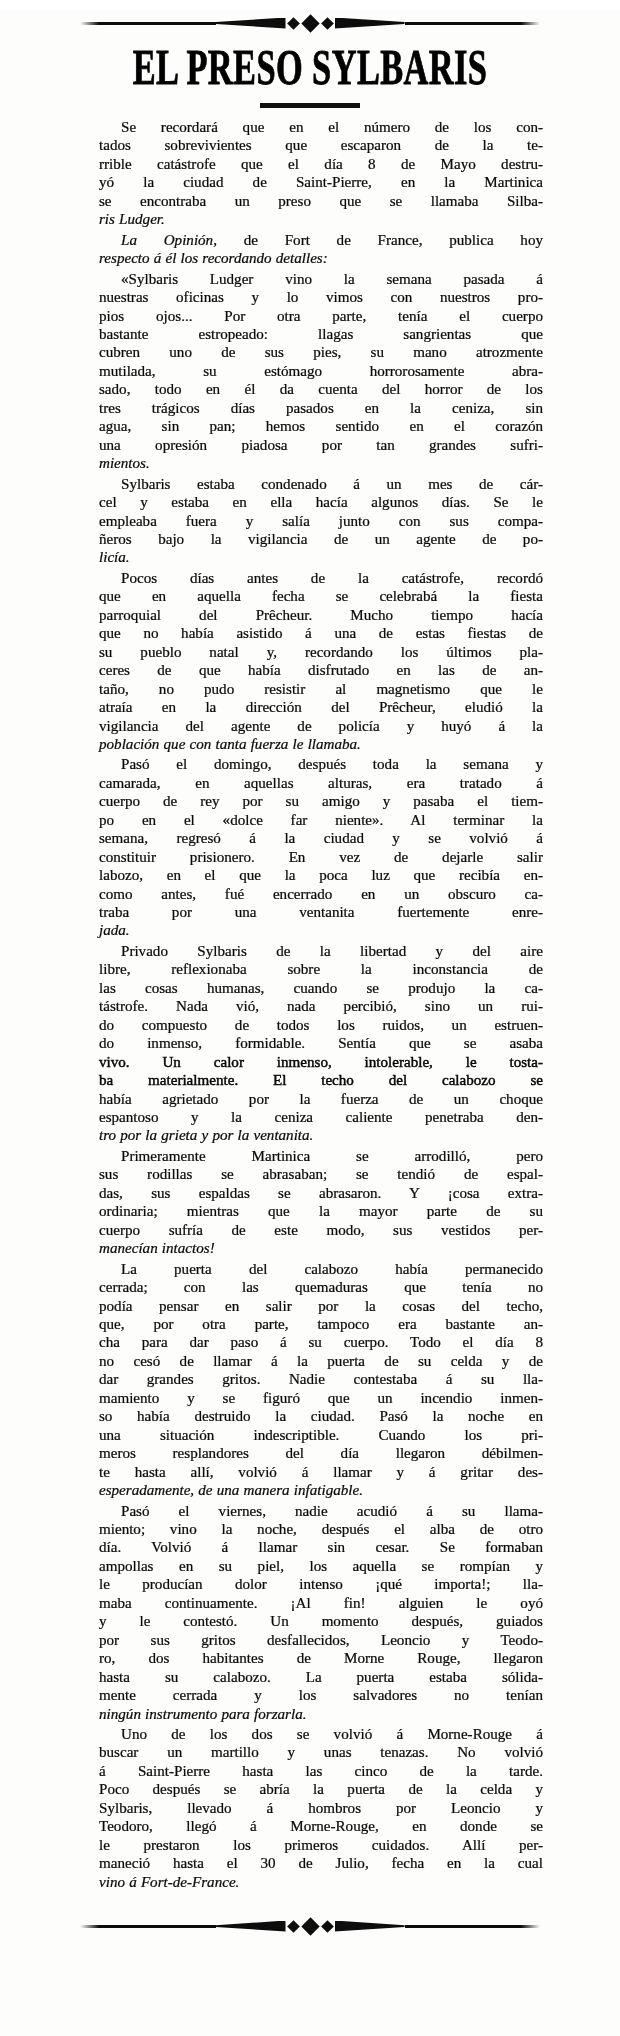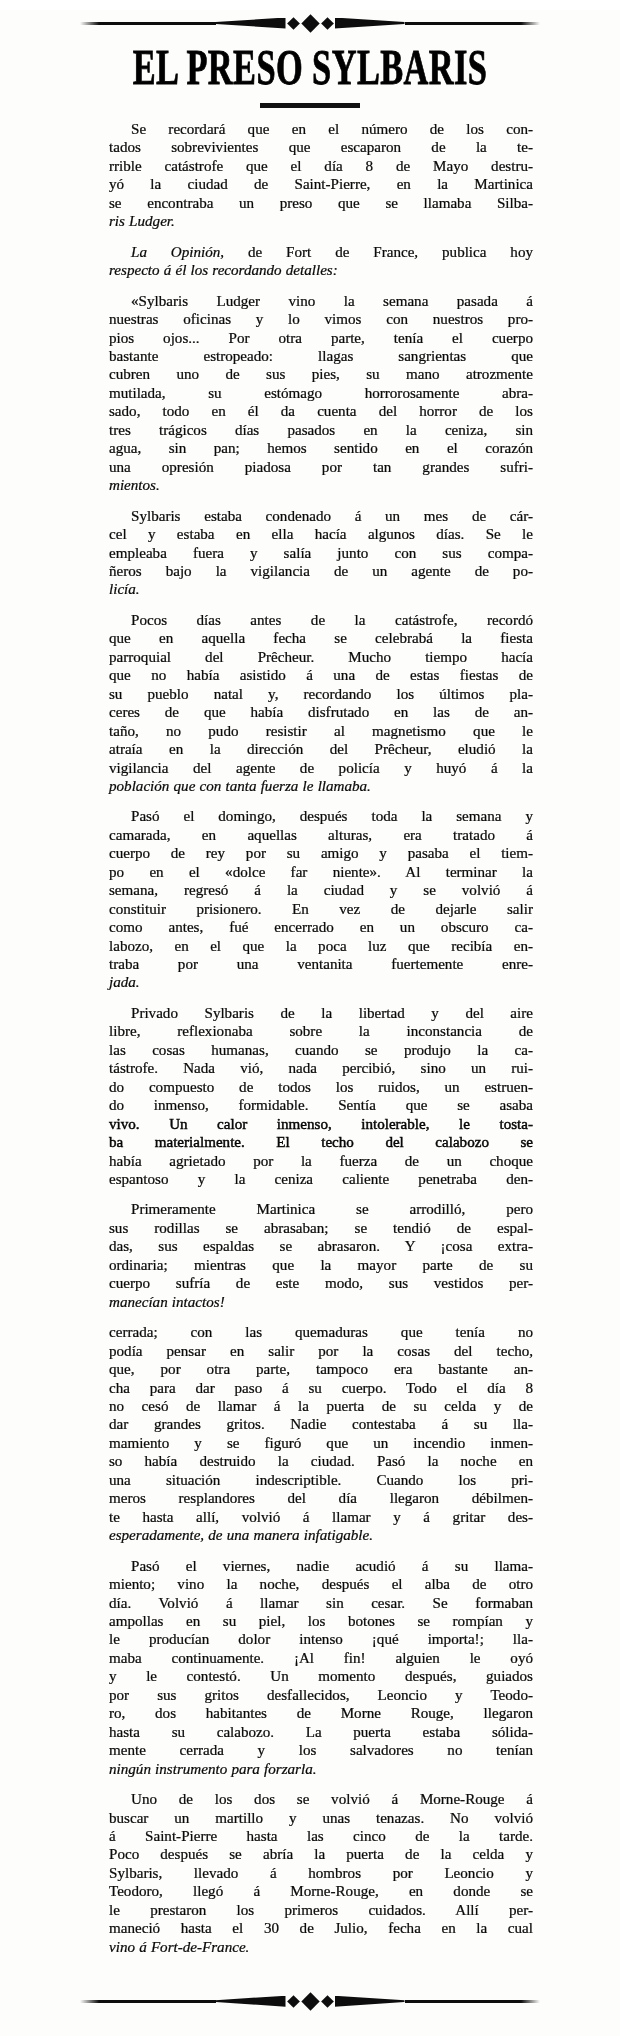--- a/index.html
+++ b/index.html
@@ -105,21 +105,21 @@
     margin: 0 auto;
     text-align: justify;
     text-justify: inter-word;
     font-size: 15.1px;
     line-height: 18.45px;
     color: #0b0b0b;
     -webkit-text-stroke: 0.24px #0b0b0b;
     word-spacing: 0.4px;
   }
   .column p {
-    margin: 12px;
+    margin: 2px;
     text-indent: 22px;
   }
   .column i { }
   .column b {
     font-weight: normal;
     -webkit-text-stroke: 0.45px #000;
   }
   
   .ln {
     display: block;
@@ -210,68 +210,70 @@
       <span class="ln last">población que con tanta fuerza le llamaba.</span>
     </p>
 
     <p class="para">
       <span class="ln indent">Pasó el domingo, después toda la semana  y</span>
       <span class="ln">camarada, en aquellas alturas, era tratado  á</span>
       <span class="ln">cuerpo de rey por su amigo y pasaba el tiem-</span>
       <span class="ln">po en  el  «dolce far  niente».  Al terminar la</span>
       <span class="ln">semana, regresó á  la  ciudad y  se  volvió á</span>
       <span class="ln">constituir prisionero. En vez de dejarle salir</span>
+      <span class="ln">labozo, en el que la poca luz  que recibía en-</span>
       <span class="ln">como antes, fué  encerrado en un obscuro ca-</span>
-      <span class="ln">labozo, en el que la poca luz  que recibía en-</span>
       <span class="ln">traba por  una  ventanita  fuertemente  enre-</span>
       <span class="ln last">jada.</span>
     </p>
 
     <p class="para">
       <span class="ln indent">Privado Sylbaris de  la  libertad  y  del aire</span>
       <span class="ln">libre,  reflexionaba sobre  la  inconstancia de</span>
       <span class="ln">las cosas humanas, cuando  se produjo la ca-</span>
       <span class="ln">tástrofe. Nada vió, nada percibió, sino un rui-</span>
       <span class="ln">do compuesto de todos los ruidos, un estruen-</span>
       <span class="ln">do inmenso, formidable. Sentía  que  se  asaba</span>
       <b class="ln">vivo. Un calor inmenso, intolerable, le tosta-</b>
       <b class="ln">ba materialmente. El  techo  del  calabozo se</b>
       <span class="ln">había agrietado por la  fuerza  de un  choque</span>
       <span class="ln">espantoso y la ceniza caliente penetraba den-</span>
+      <span class="ln last">tro por la grieta y por la ventanita.</span>
     </p>
 
     <p class="para">
       <span class="ln indent">Primeramente Martinica se  arrodilló,  pero</span>
       <span class="ln">sus rodillas se abrasaban; se tendió de espal-</span>
       <span class="ln">das, sus espaldas se abrasaron. Y ¡cosa extra-</span>
       <span class="ln">ordinaria; mientras que la mayor parte de su</span>
       <span class="ln">cuerpo sufría de este modo,  sus vestidos per-</span>
       <span class="ln last">manecían intactos!</span>
     </p>
 
     <p class="para">
+      <span class="ln indent">La puerta del calabozo  había permanecido</span>
       <span class="ln">cerrada; con las  quemaduras  que  tenía  no</span>
       <span class="ln">podía pensar en salir por la cosas  del techo,</span>
       <span class="ln">que, por otra parte,  tampoco era bastante an-</span>
       <span class="ln">cha para dar paso á su  cuerpo.  Todo  el día 8</span>
       <span class="ln">no cesó de llamar á la puerta de su celda y de</span>
       <span class="ln">dar grandes gritos. Nadie contestaba á su lla-</span>
       <span class="ln">mamiento y se figuró que un incendio inmen-</span>
       <span class="ln">so había destruido la ciudad. Pasó la noche en</span>
       <span class="ln">una situación indescriptible.  Cuando los pri-</span>
       <span class="ln">meros resplandores del día llegaron débilmen-</span>
       <span class="ln">te hasta allí, volvió á llamar  y á  gritar des-</span>
       <span class="ln last">esperadamente, de una manera infatigable.</span>
     </p>
 
     <p class="para">
       <span class="ln indent">Pasó el viernes, nadie  acudió  á  su llama-</span>
       <span class="ln">miento; vino la noche, después el alba de otro</span>
       <span class="ln">día. Volvió á llamar sin cesar.  Se  formaban</span>
-      <span class="ln">ampollas en su piel, los botones se  rompían y</span>
+      <span class="ln">ampollas en su piel, los aquella se  rompían y</span>
       <span class="ln">le producían dolor intenso ¡qué importa!; lla-</span>
       <span class="ln">maba continuamente. ¡Al fin! alguien  le  oyó</span>
       <span class="ln">y le contestó.  Un  momento después, guiados</span>
       <span class="ln">por sus gritos desfallecidos, Leoncio y Teodo-</span>
       <span class="ln">ro, dos habitantes de Morne Rouge, llegaron</span>
       <span class="ln">hasta su calabozo.  La  puerta  estaba  sólida-</span>
       <span class="ln">mente cerrada y los salvadores no tenían</span>
       <span class="ln last">ningún instrumento para forzarla.</span>
     </p>
 

